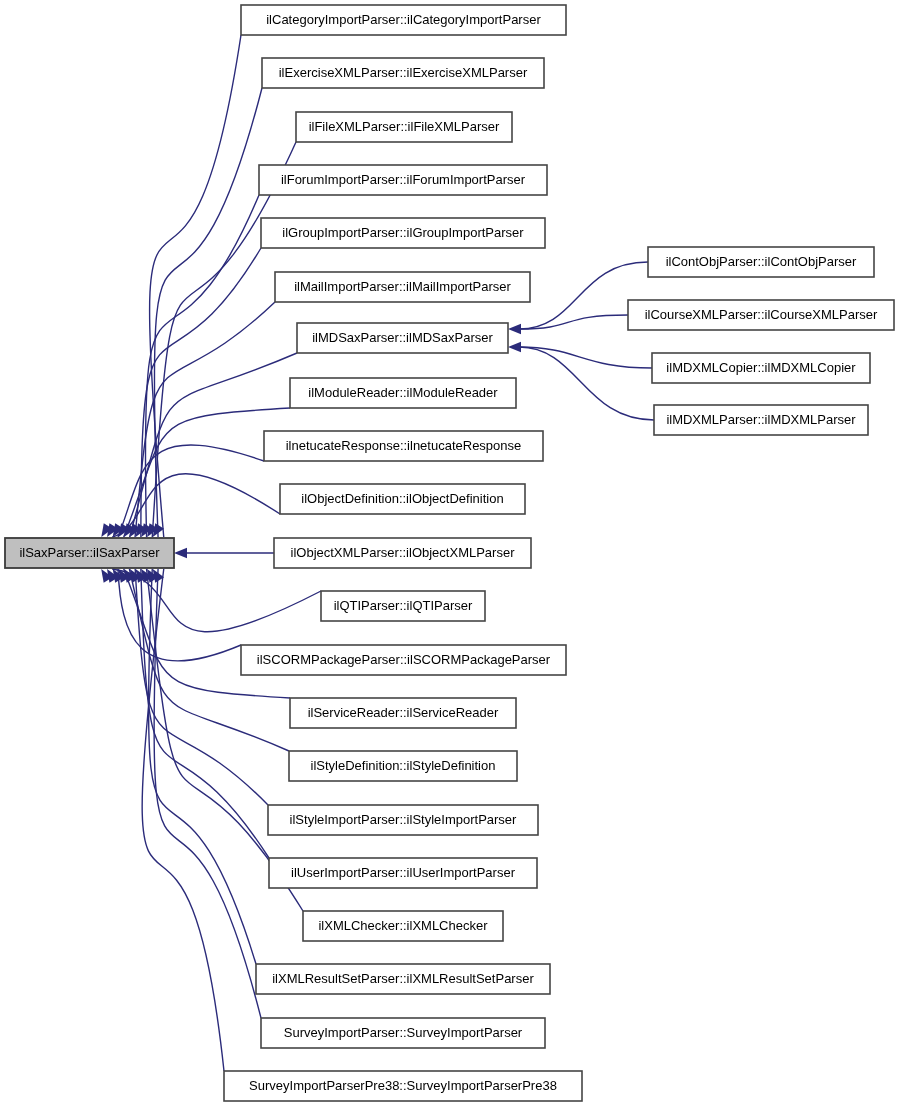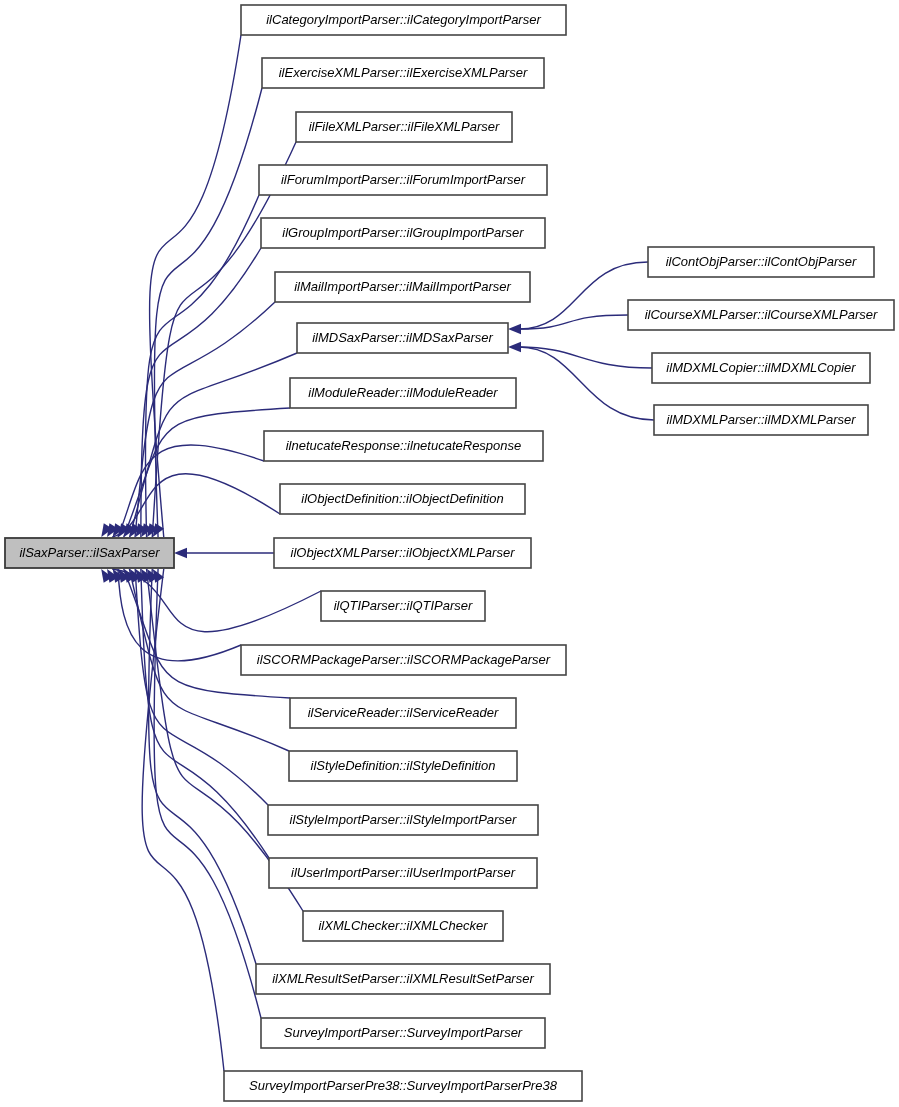--- a/index.html
+++ b/index.html
@@ -11,21 +11,20 @@
   body {
     width: 899px;
     height: 1107px;
     font-family: "Liberation Sans", sans-serif;
     overflow: hidden;
   }
   #diagram-root {
     position: relative;
     width: 899px;
     height: 958px;
-    font-style: italic;
   }
   svg.graph {
     position: absolute;
     top: 0;
     left: 0;
     width: 899px;
     height: 1107px;
     display: block;
     shape-rendering: geometricPrecision;
   }

